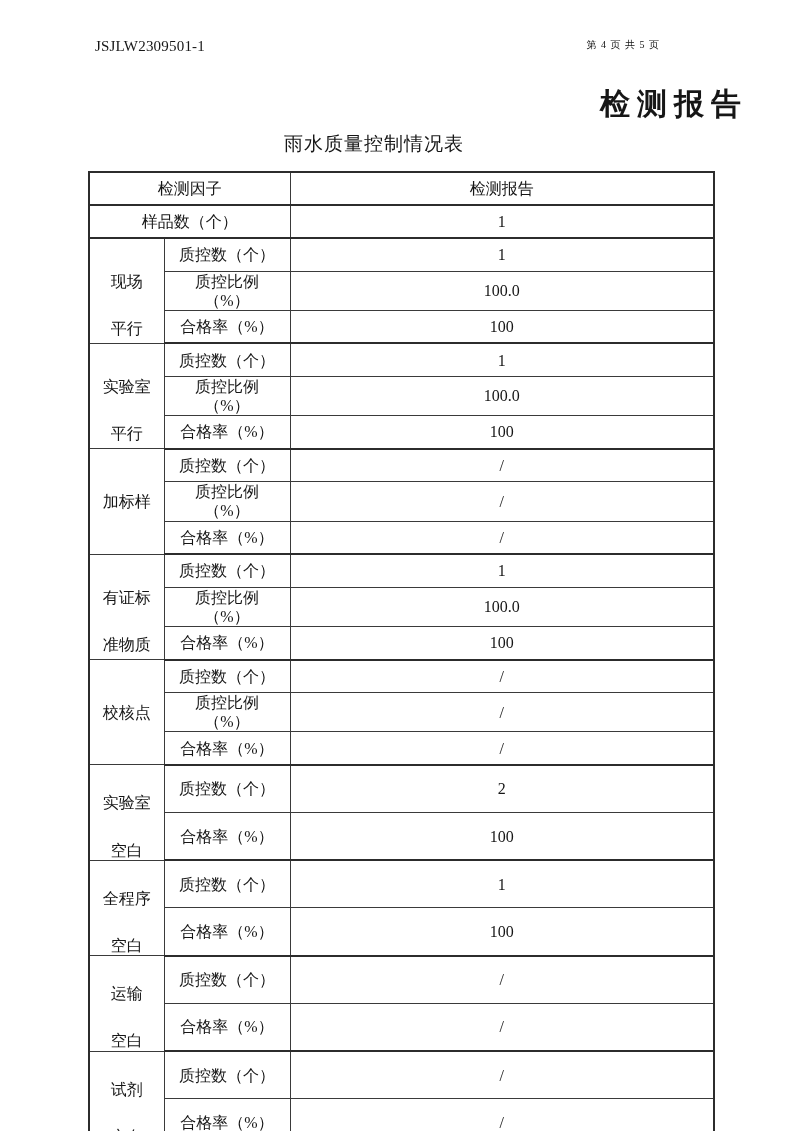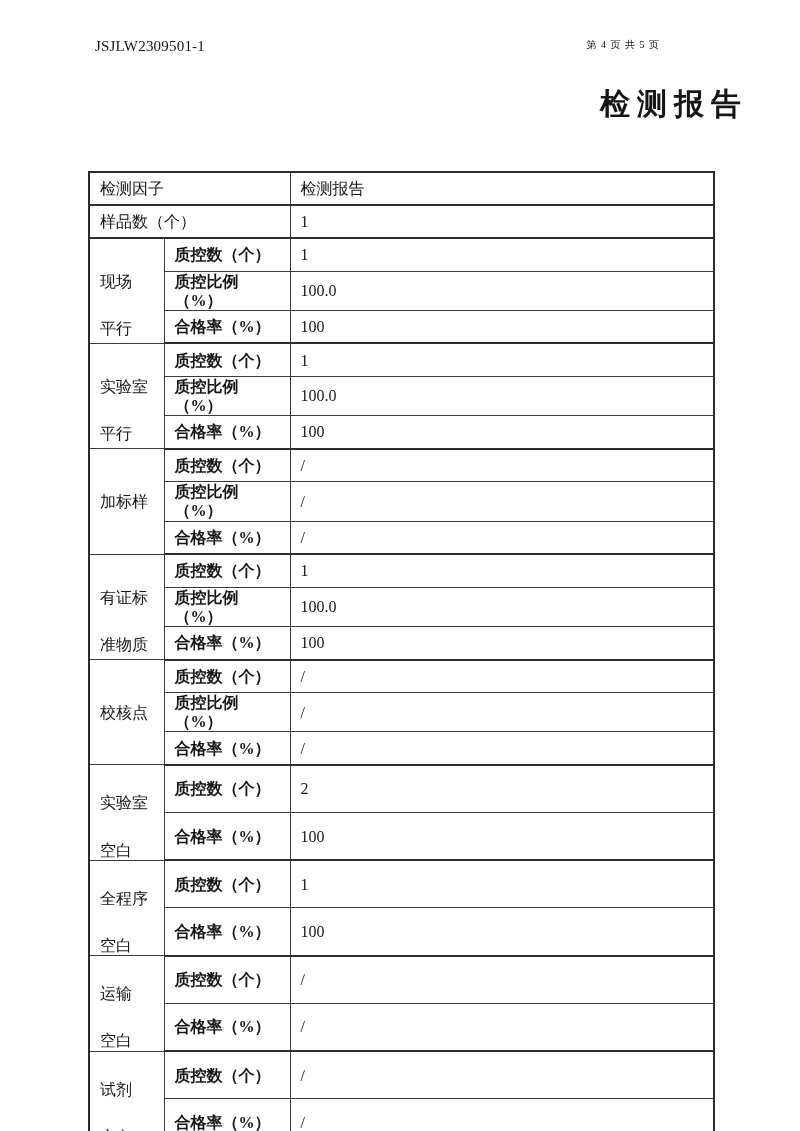--- a/index.html
+++ b/index.html
@@ -33,26 +33,26 @@
   }
   table.qc {
     position:absolute; left:88px; top:171px;
     width:625px;
     border-collapse:collapse; table-layout:fixed;
     border:2px solid #2c2c2c;
   }
   table.qc td {
     border:1px solid #3a3a3a;
     height:33px;
-    text-align:left; vertical-align:middle;
+    text-align:center; vertical-align:middle;
     font-size:16px;
     padding:0 10px;
     line-height:1.2;
   }
-  td.sub  { border-left:2px solid #2c2c2c;font-weight:bold; }
+  td.sub  { border-left:2px solid #2c2c2c; }
   td.val  { border-left:2px solid #2c2c2c; }
   tr.gb td { border-bottom:2px solid #2c2c2c; }
   td.grp  { border-bottom:2px solid #2c2c2c; }
   td.grp span { display:block;margin-top:28px; }
   
   .stamp { position:absolute; left:0; top:0; width:800px; height:1131px; pointer-events:none; }
   .stamp-ring {
     position:absolute; left:766px; top:460px;
     width:210px; height:210px;
     border:3px solid rgba(205,60,48,0.85);
@@ -71,20 +71,21 @@
 </style>
 </head>
 <body>
 
 <div class="page">
 
   <div class="doc-code">JSJLW2309501-1</div>
   <div class="page-info">第 4 页 共 5 页</div>
 
   <h1 class="title">检测报告</h1>
+  <h2 class="subtitle">雨水质量控制情况表</h2>
 
   <table class="qc">
     <colgroup>
         <col style="width:75px">
         <col style="width:126px">
         <col style="width:424px">
       </colgroup>
     <tbody>
 
       <tr class="gb">

